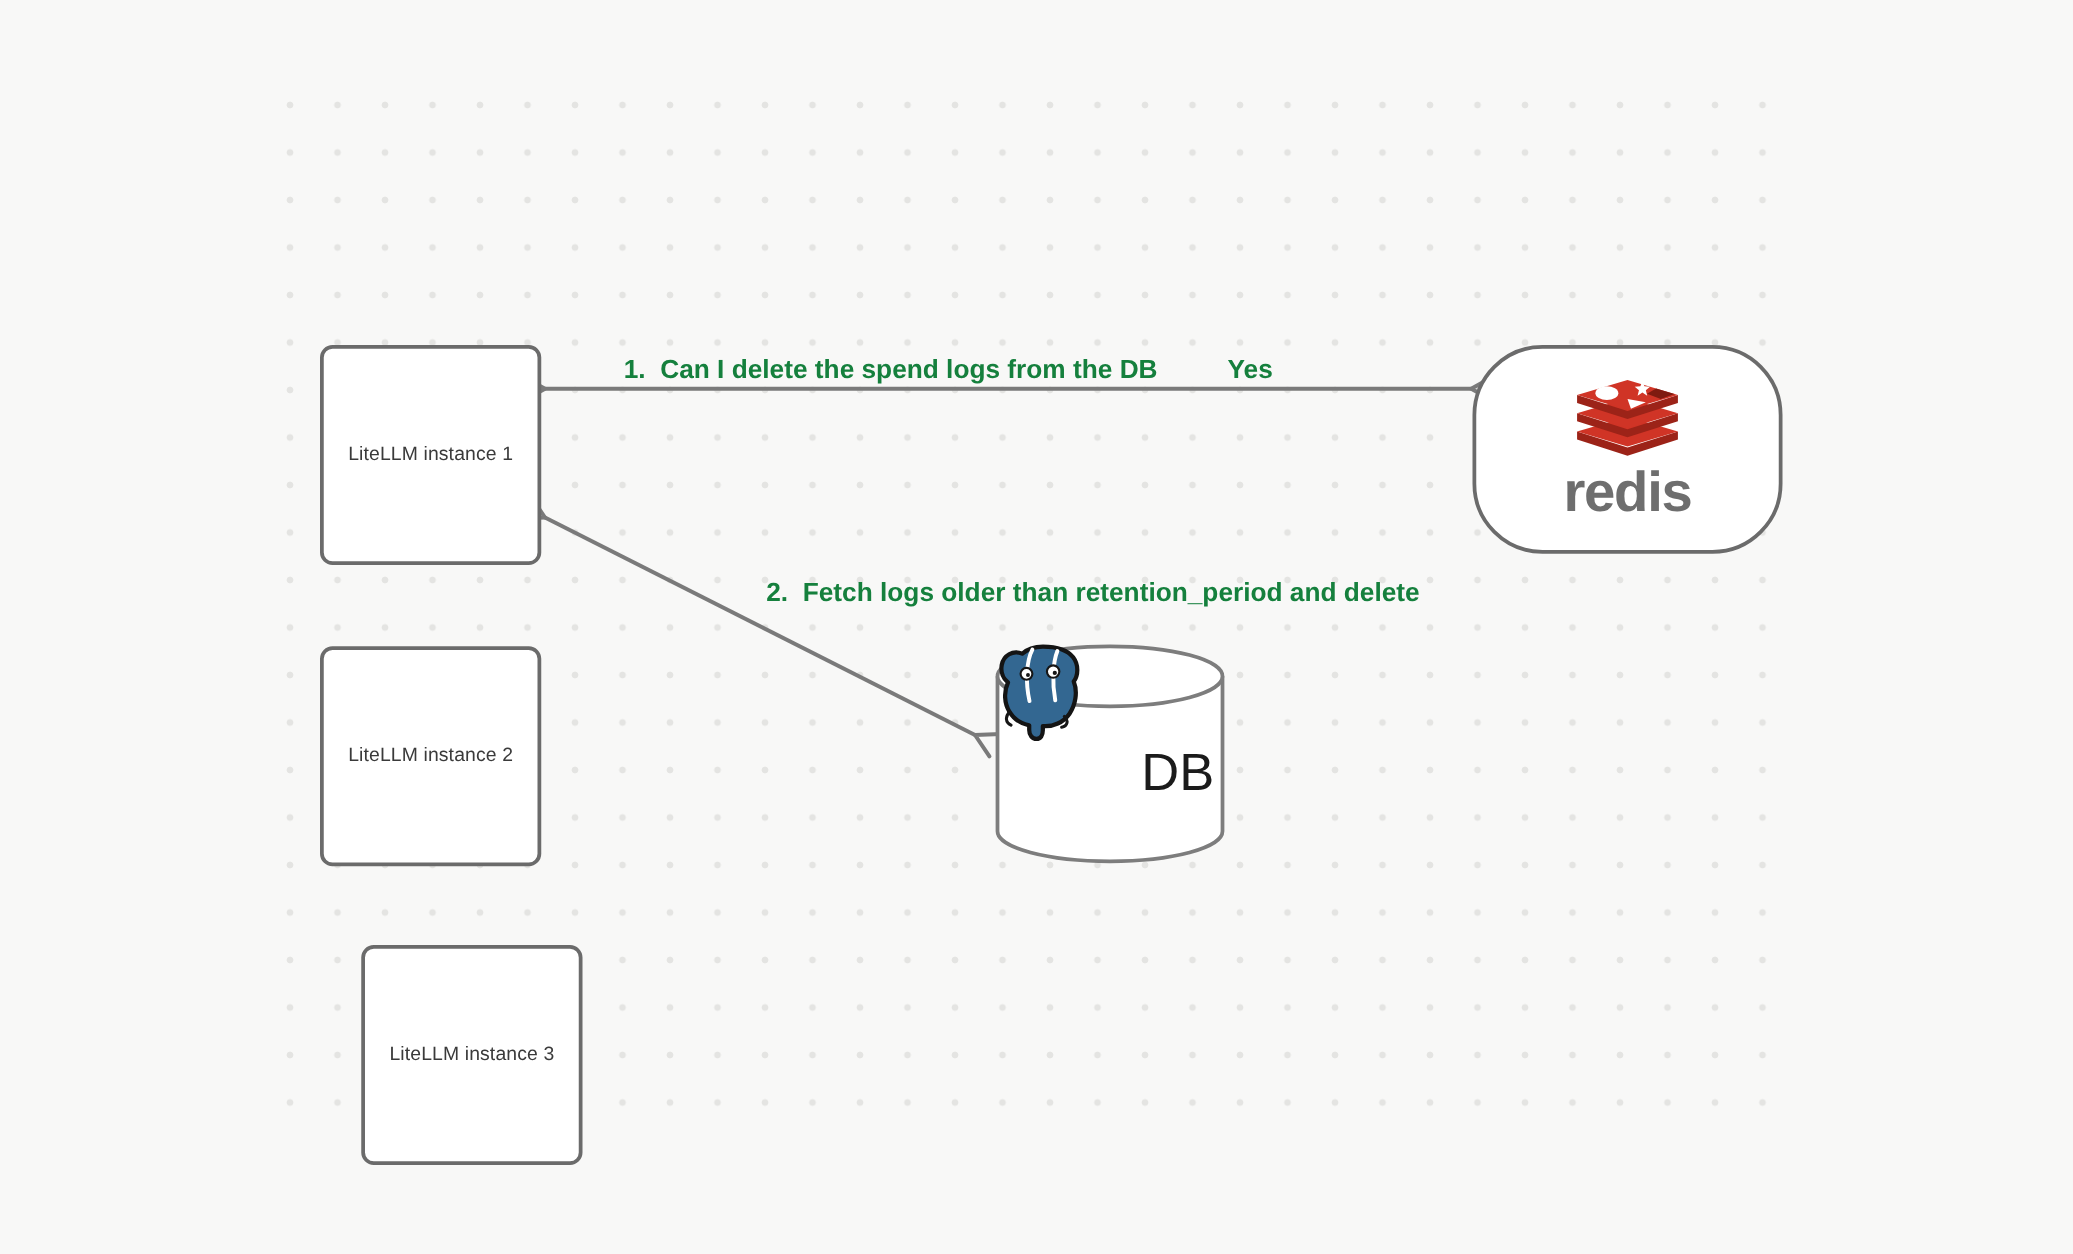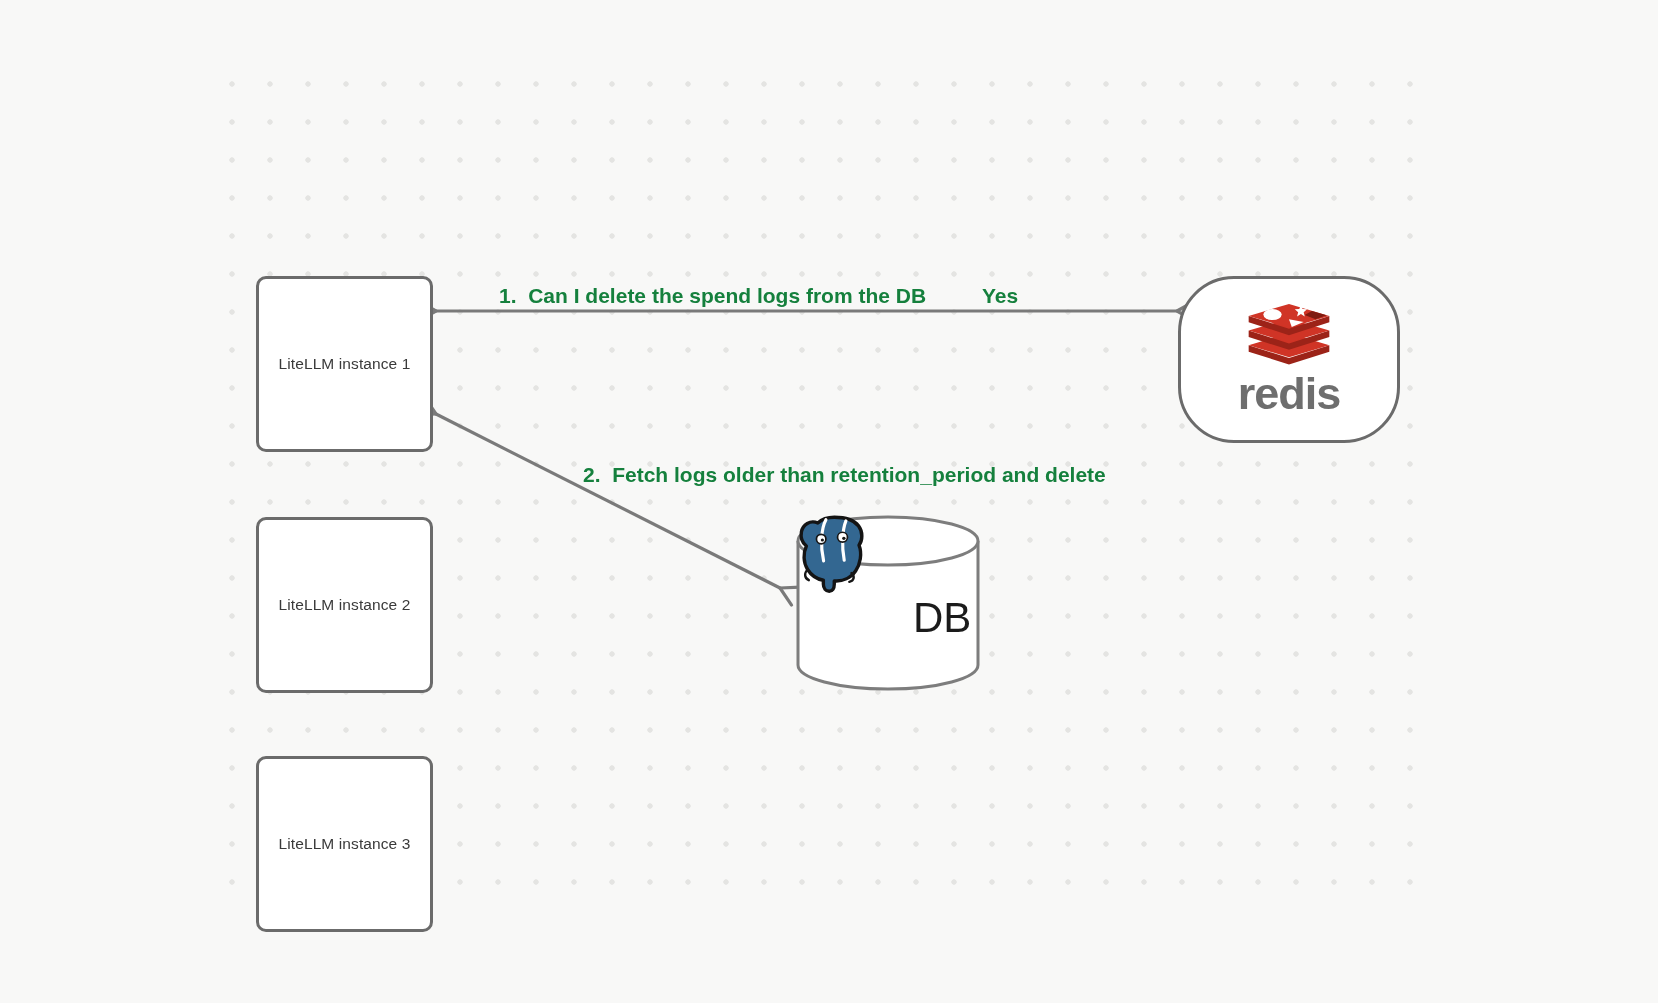--- a/index.html
+++ b/index.html
@@ -18,41 +18,41 @@
   .edge-line{fill:none;stroke:#7a7a7a;stroke-width:3.2;stroke-linecap:round;}
   .node{
     position:absolute;box-sizing:border-box;background:#ffffff;
     border:3px solid #6b6b6b;display:flex;align-items:center;justify-content:center;
   }
   .litellm-box{left:256px;width:177px;height:176px;border-radius:10px;}
   .node-label{
     font-size:15.5px;color:#3a3a3a;letter-spacing:0.1px;text-align:center;
   }
   .redis-node{
-    left:1178px;top:276px;width:222px;height:167px;border-radius:56px;
+    left:1178px;top:276px;width:248px;height:167px;border-radius:56px;
     flex-direction:column;gap:2px;
   }
   .redis-word{
     font-size:45px;font-weight:bold;color:#6e6e6e;letter-spacing:-1px;line-height:0.9;
     margin-top:2px;
   }
   .cylinder{position:absolute;left:794px;top:513px;width:188px;height:180px;}
   .cylinder > svg{position:absolute;left:0;top:0;}
   .pg-logo{position:absolute;left:18px;top:64px;width:82px;height:80px;}
   .db-label{
     position:absolute;left:88px;top:84px;font-size:42px;line-height:42px;
     color:#1b1b1b;font-weight:400;margin-left:31px;
   }
   .edge-label{
     position:absolute;font-size:21px;font-weight:bold;color:#15803d;
     line-height:25px;white-space:pre;
   }
   .lbl-1{left:499px;top:283px;}
   .lbl-yes{left:982px;top:283px;}
-  .lbl-2{left:583px;top:462px;}
+  .lbl-2{left:613px;top:462px;}
 </style>
 </head>
 <body>
 
 <div class="dotgrid"></div>
 
 <svg class="edges" width="1658" height="1003" viewBox="0 0 1658 1003">
   <defs>
     <marker id="vhead" viewBox="0 0 28 28" refX="4" refY="14" markerWidth="28" markerHeight="28" markerUnits="userSpaceOnUse" orient="auto-start-reverse">
       <path d="M22,4 L4,14 L22,24" fill="none" stroke="#7a7a7a" stroke-width="3.2" stroke-linecap="round" stroke-linejoin="round"></path>
@@ -65,21 +65,21 @@
     <path class="edge-line" d="M436,414 L780,588" marker-start="url(#vhead)" marker-end="url(#vhead)"></path>
   </g>
 </svg>
 
 <div class="node litellm-box" style="top:276px;align-items:center;">
   <span class="node-label">LiteLLM instance 1</span>
 </div>
 <div class="node litellm-box" style="top:517px;">
   <span class="node-label">LiteLLM instance 2</span>
 </div>
-<div class="node litellm-box" style="top:756px;">
+<div class="node litellm-box" style="top:756px;margin-left:33px;">
   <span class="node-label">LiteLLM instance 3</span>
 </div>
 
 <div class="node redis-node">
   <svg width="92" height="66" viewBox="0 0 100 72" overflow="visible">
 
     <path d="M6,45 L50,59 L94,45 L94,52 L50,66 L6,52 Z" fill="#9c2318"></path>
     <path d="M50,32 L94,45 L50,58 L6,45 Z" fill="#d03426"></path>
 
     <path d="M6,29 L50,43 L94,29 L94,36 L50,50 L6,36 Z" fill="#9c2318"></path>

